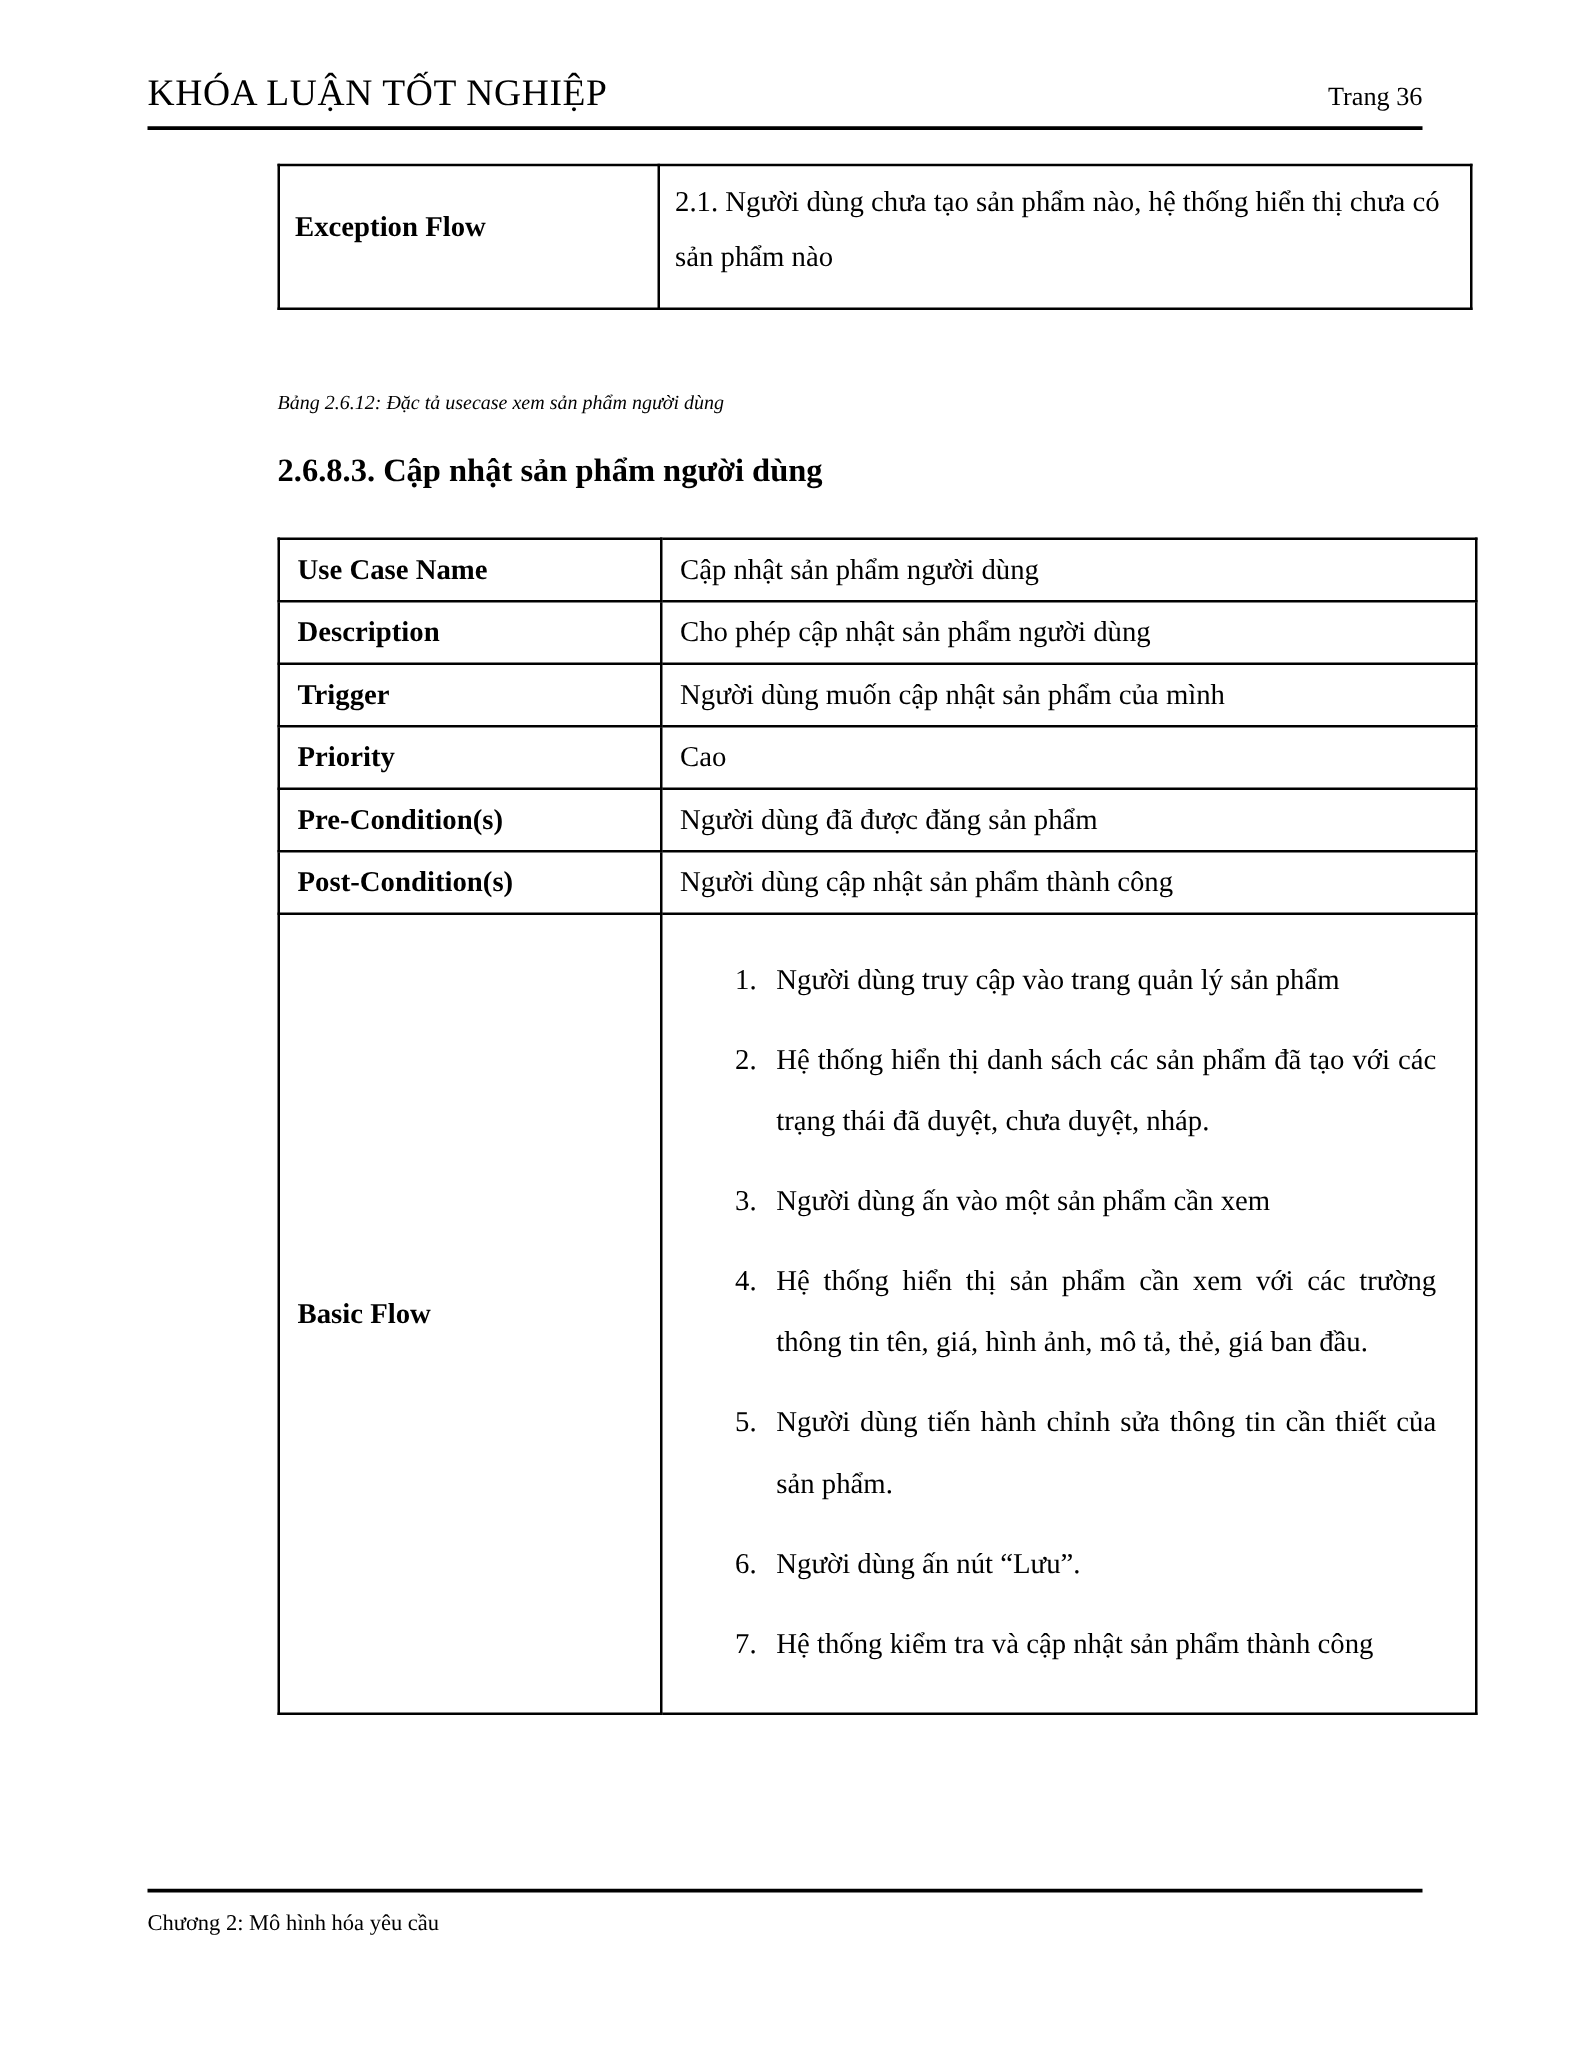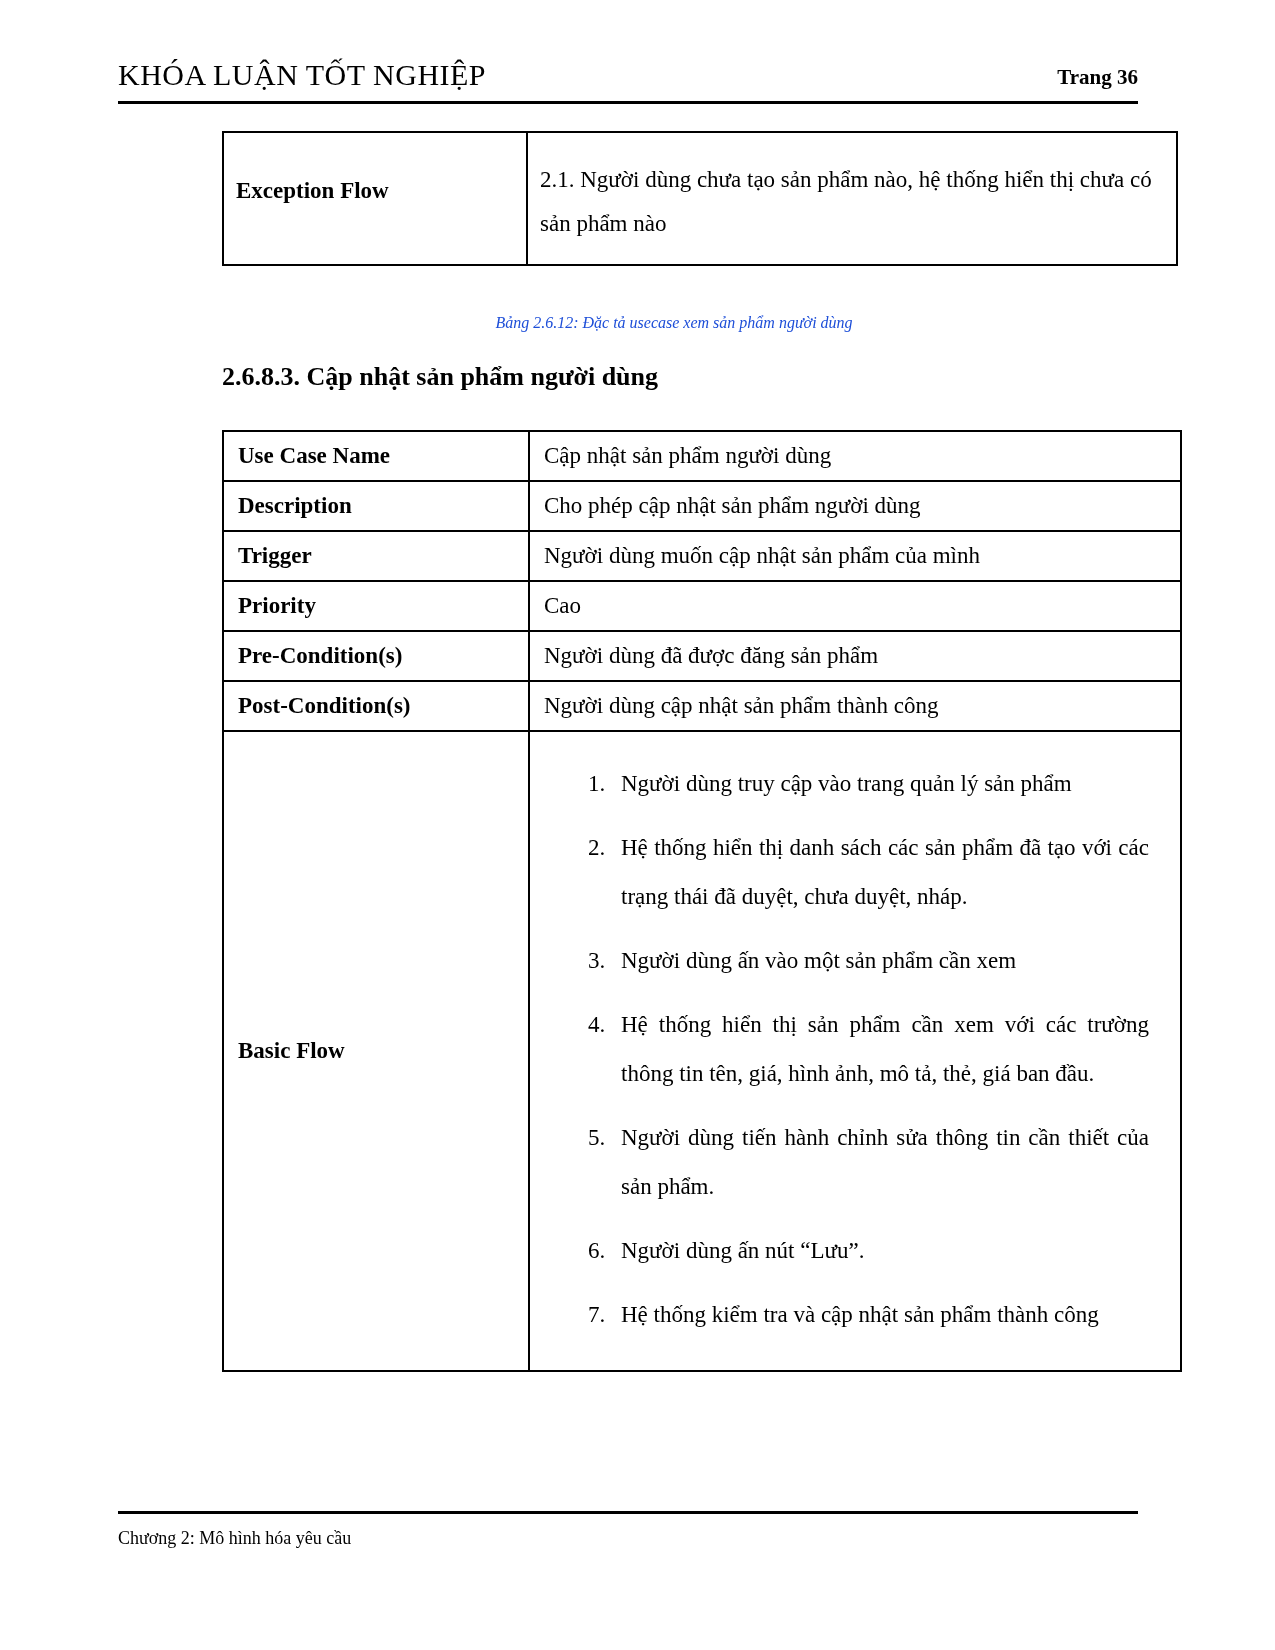--- a/index.html
+++ b/index.html
@@ -34,21 +34,21 @@
     font-size: 30px;
     letter-spacing: 0.5px;
     line-height: 38px;
     white-space: nowrap;
   }
   .page-header .pageno {
     position: absolute;
     right: 0;
     top: 6px;
     font-size: 21px;
-    font-weight: bold;
+    font-weight: normal;
     line-height: 30px;
     white-space: nowrap;
   }
   .header-rule {
     position: absolute;
     left: 118px;
     top: 101px;
     width: 1020px;
     height: 0;
     border-top: 3px solid #000;
@@ -83,36 +83,36 @@
   #table-exception {
     left: 222px;
     top: 131px;
   }
   #table-exception td.label {
     vertical-align: middle;
     padding-top: 0;
     padding-bottom: 16px;
   }
   #table-exception td.value {
-    padding-top: 25px;
+    padding-top: 7px;
     padding-bottom: 10px;
   }
   .row-exception td { height: 96px; }
   .row-business td { height: 52px; }
 
   
   .table-caption {
     position: absolute;
     left: 222px;
     top: 311px;
     width: 904px;
-    text-align: center;
+    text-align: left;
     font-size: 16px;
     font-style: italic;
-    color: #1d4ed8;
+    color: #000000;
     line-height: 24px;
   }
 
   
   .section-heading {
     position: absolute;
     left: 222px;
     top: 360px;
     font-size: 26px;
     font-weight: bold;

